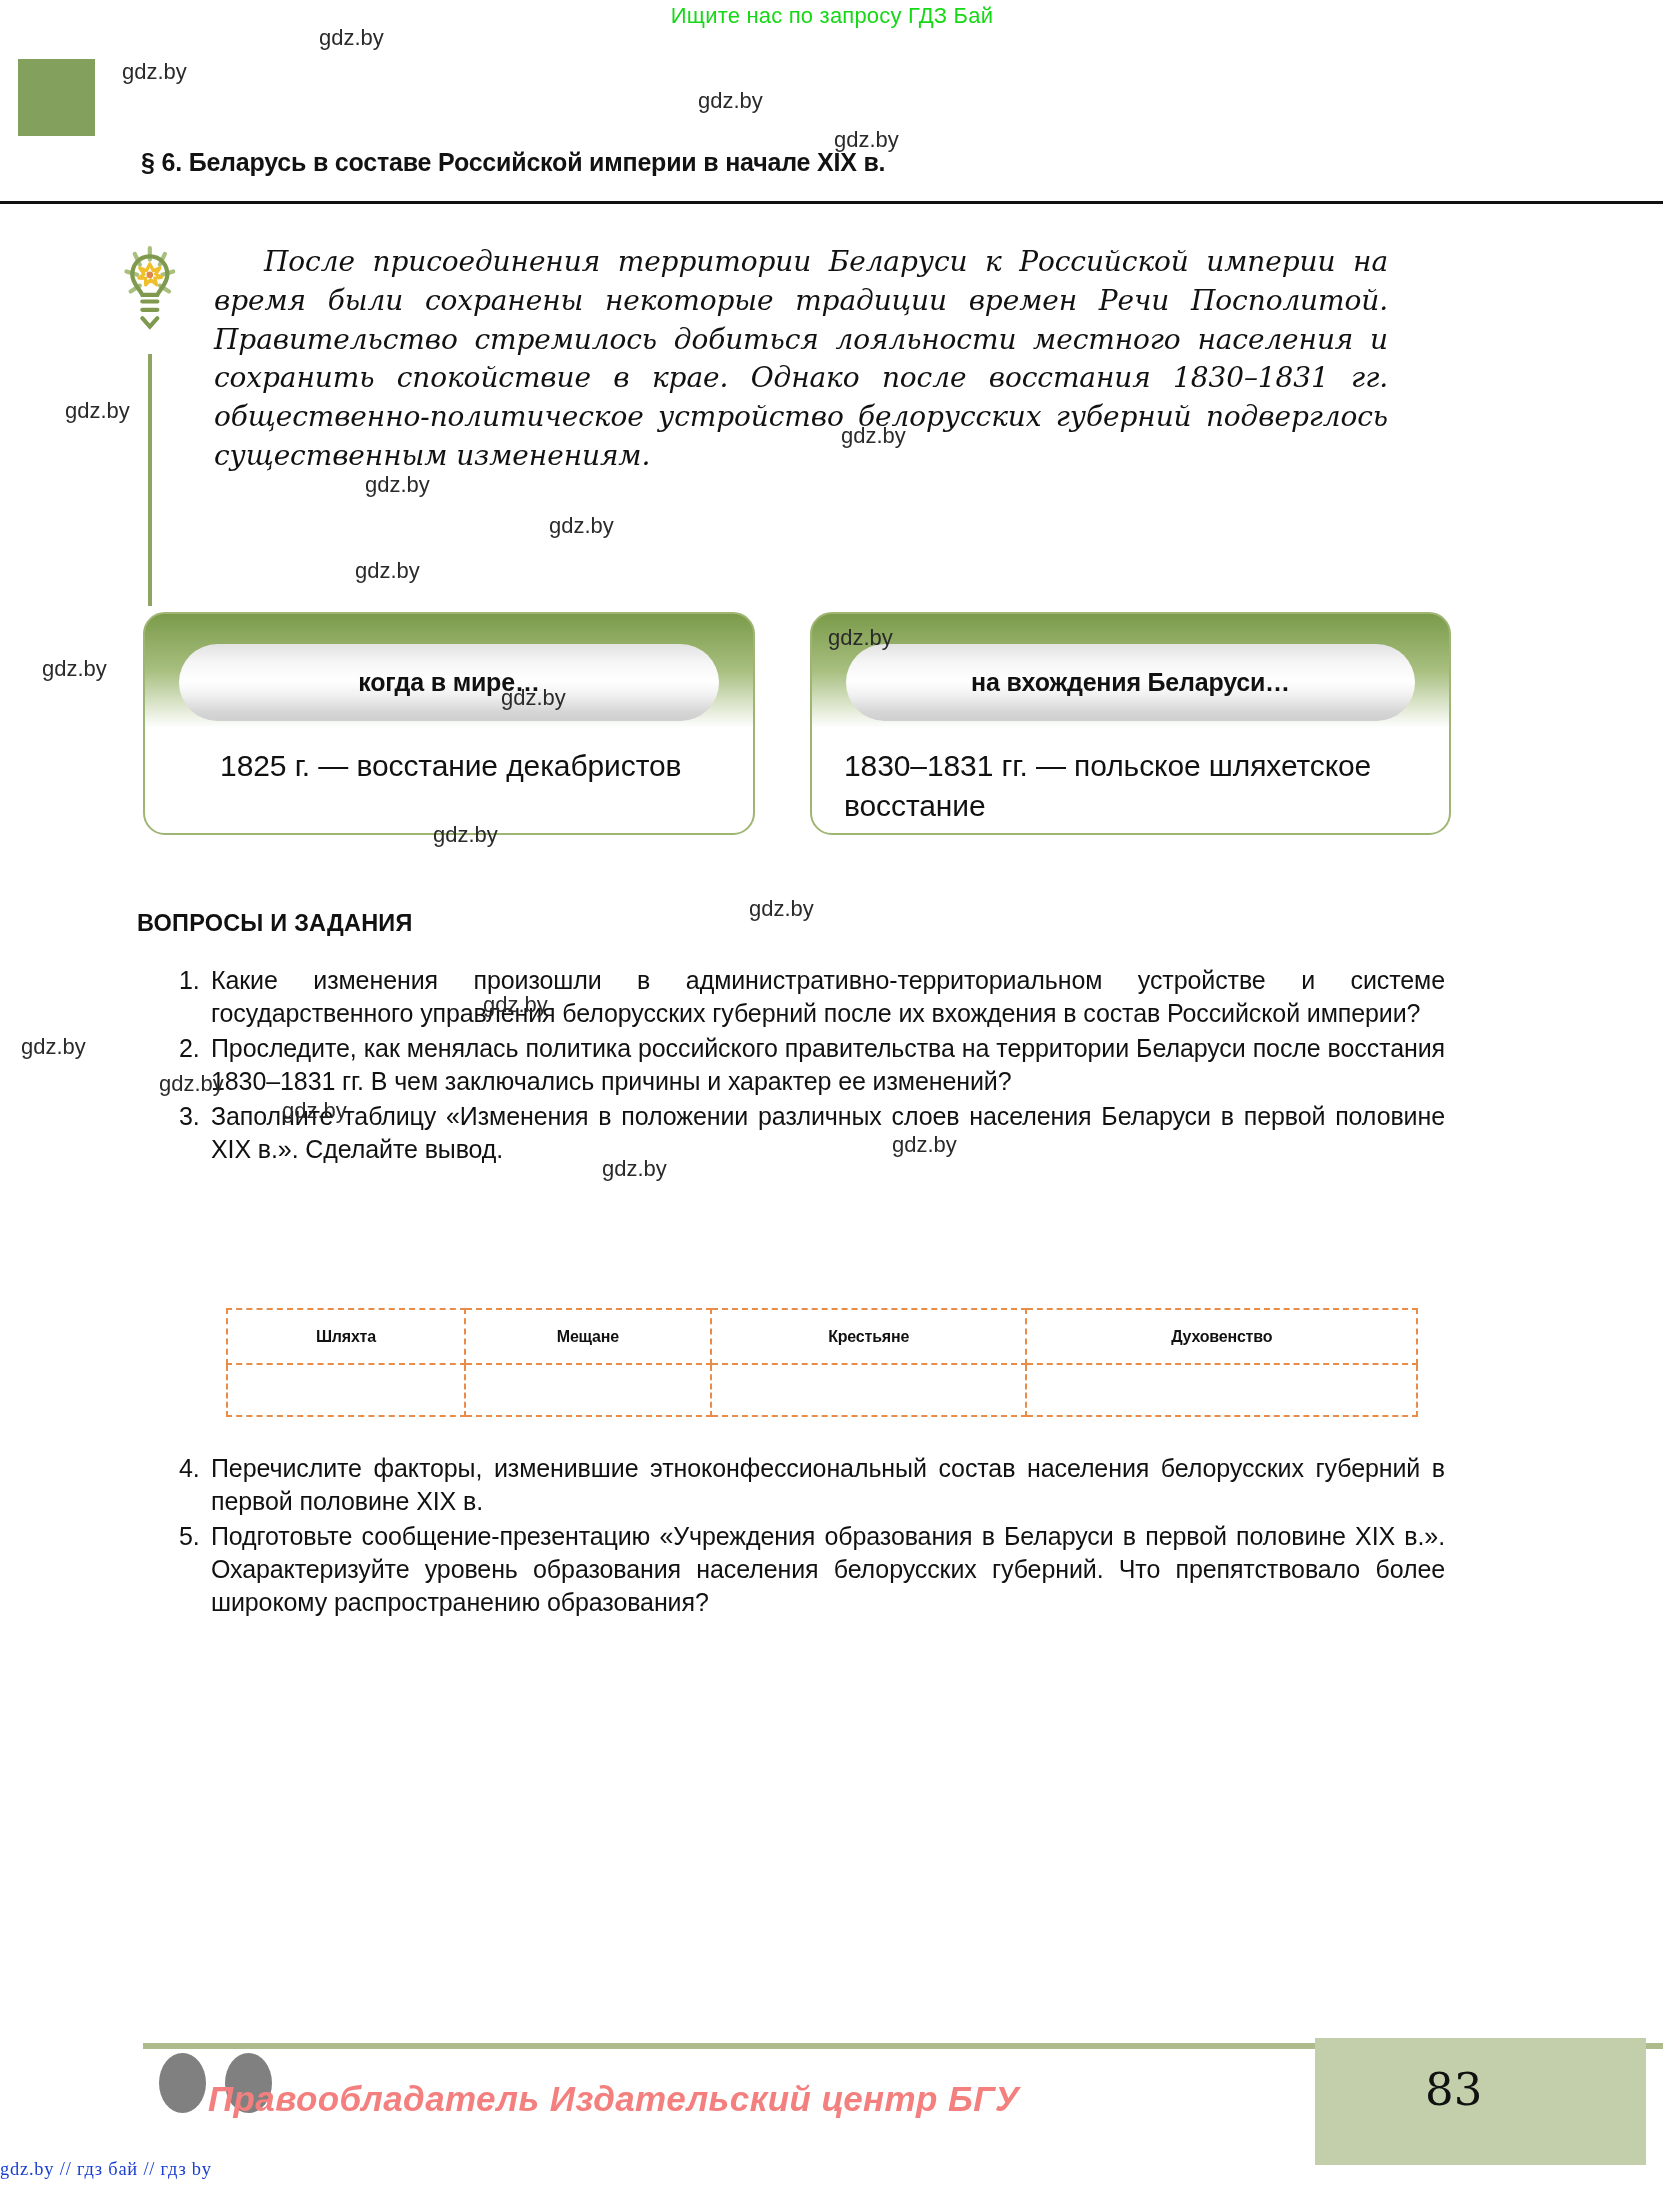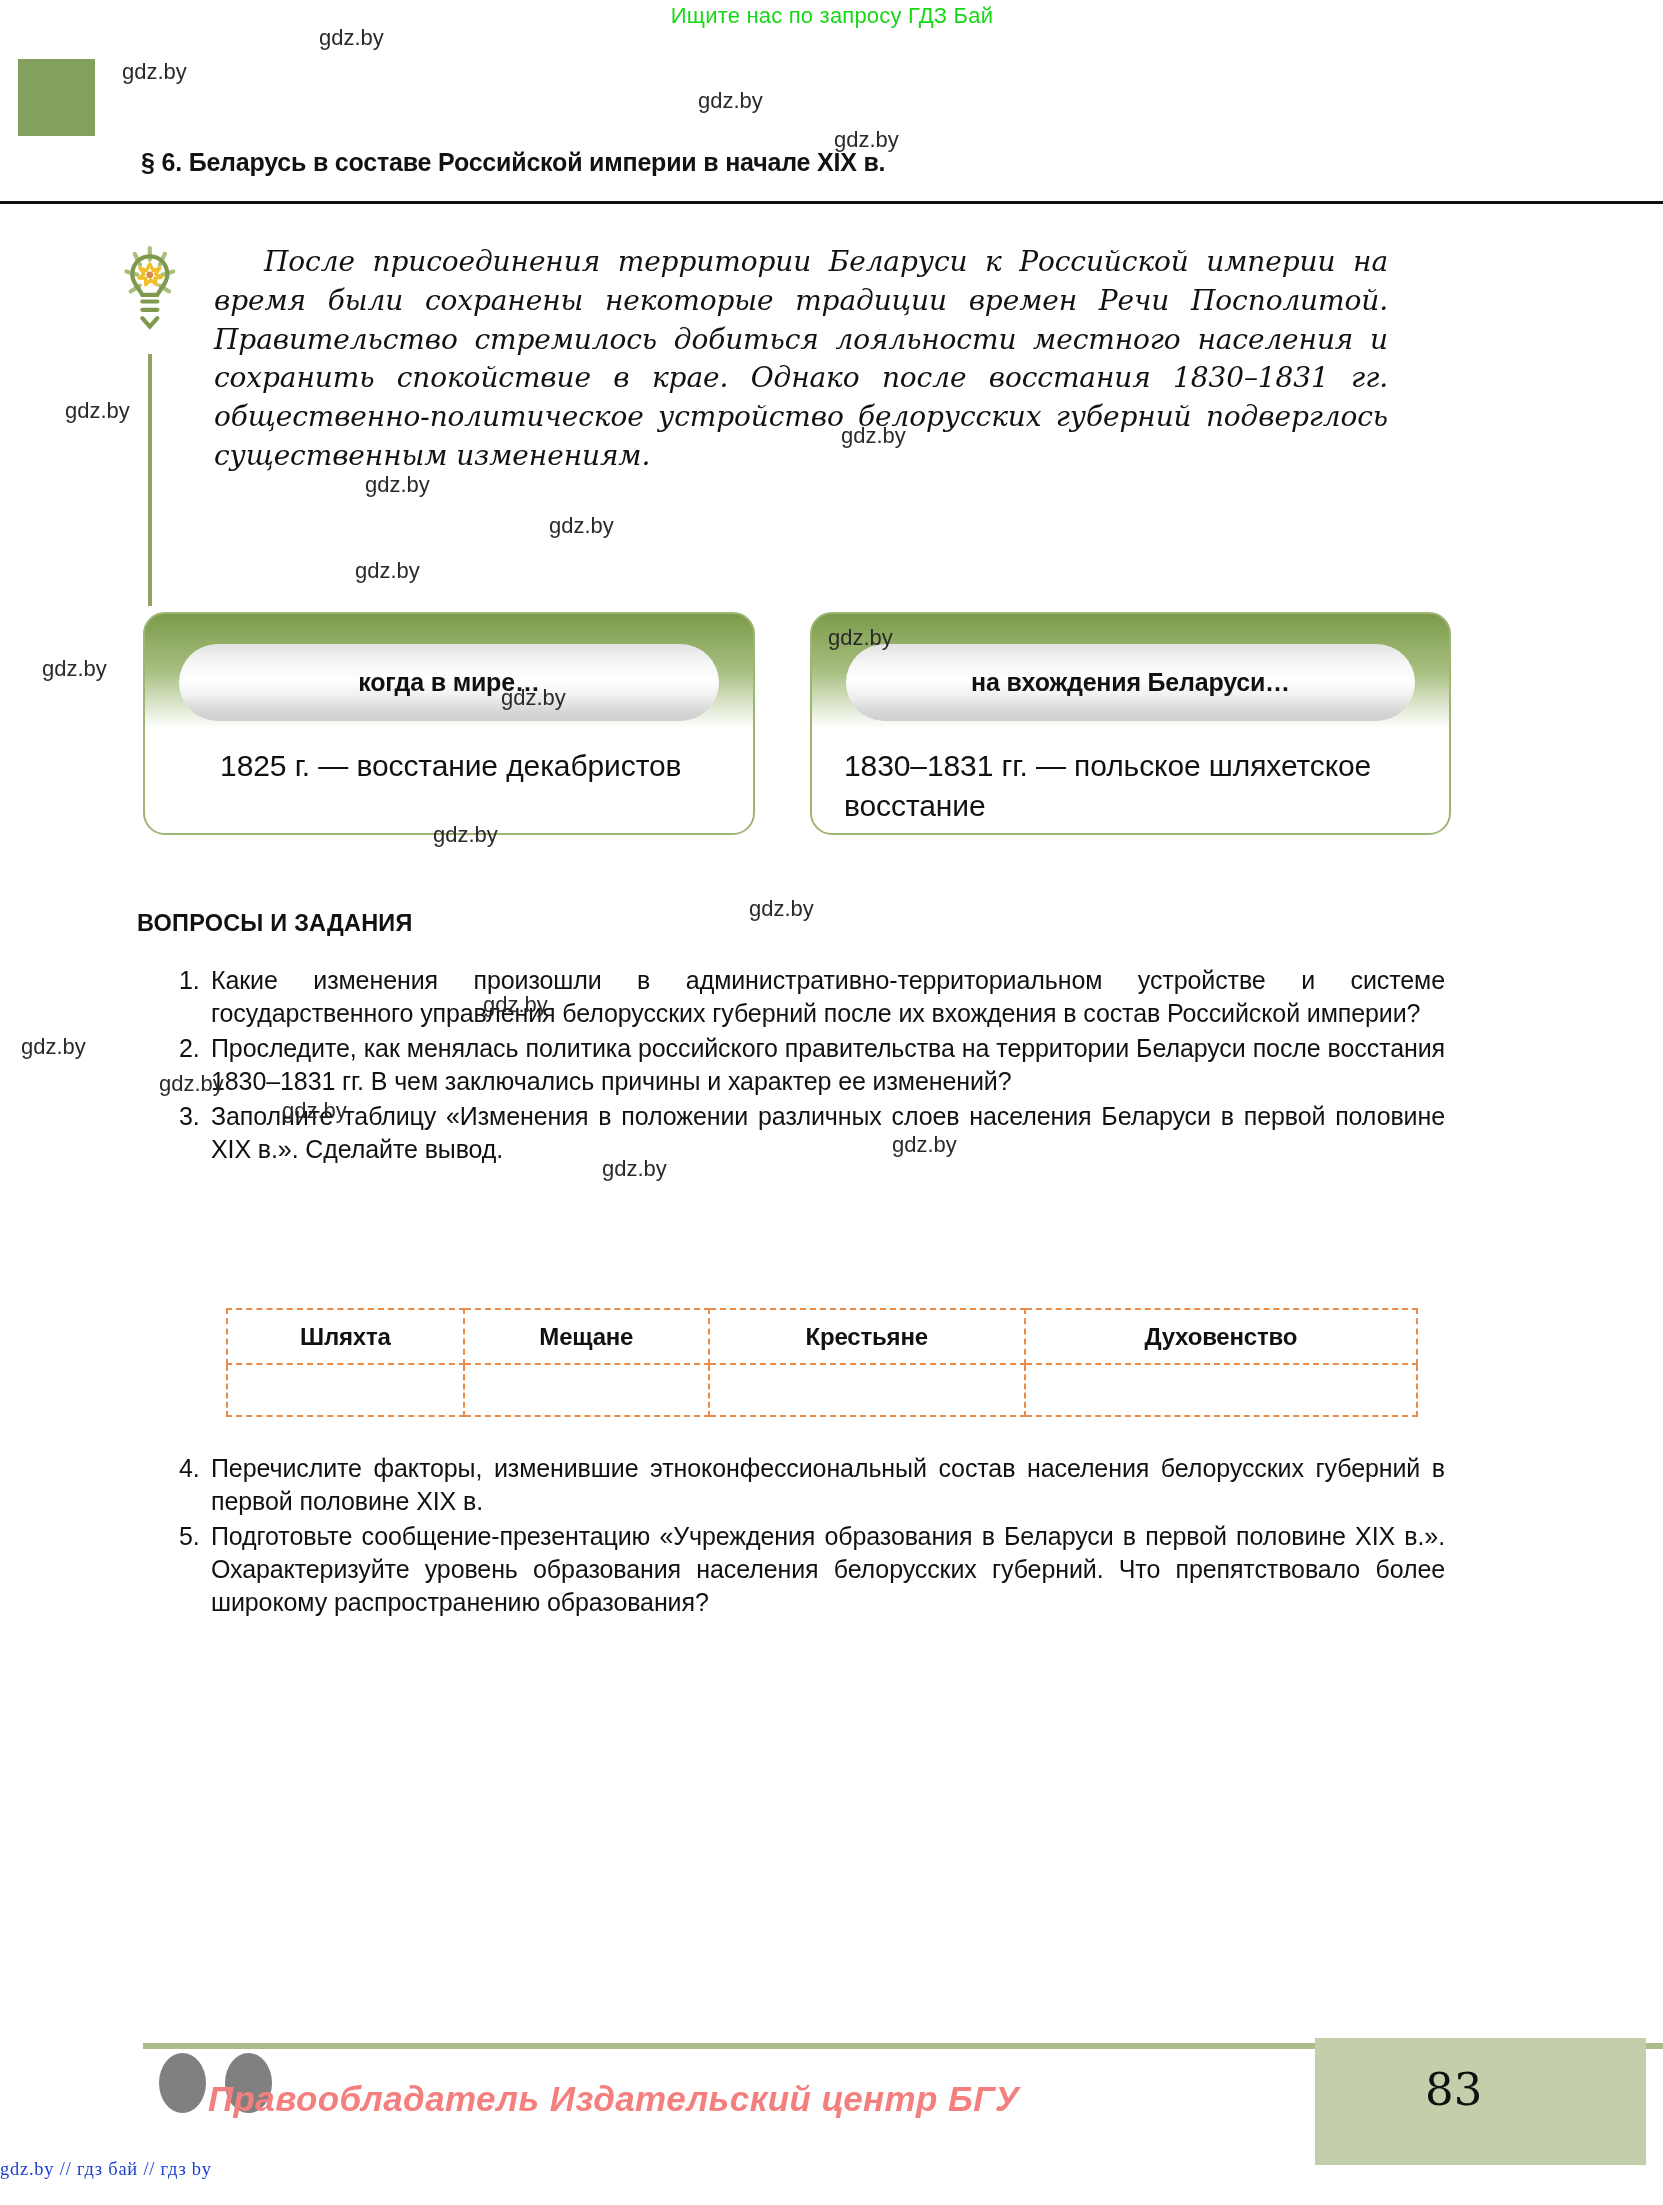--- a/index.html
+++ b/index.html
@@ -165,21 +165,21 @@
     width: 1192px;
     border-collapse: collapse;
   }
   .tbl td {
     border: 2.5px dashed #e98c48;
     text-align: center;
     color: #111;
   }
   .tbl .hdr td {
     height: 55px;
-    font-size: 24px;
+    font-size: 16px;
     font-weight: bold;
     letter-spacing: -0.2px;
   }
   .tbl .row td { height: 52px; }
 
   
   .footer-rule {
     position: absolute;
     left: 143px; top: 2043px;
     width: 1521px; height: 5.9px;

